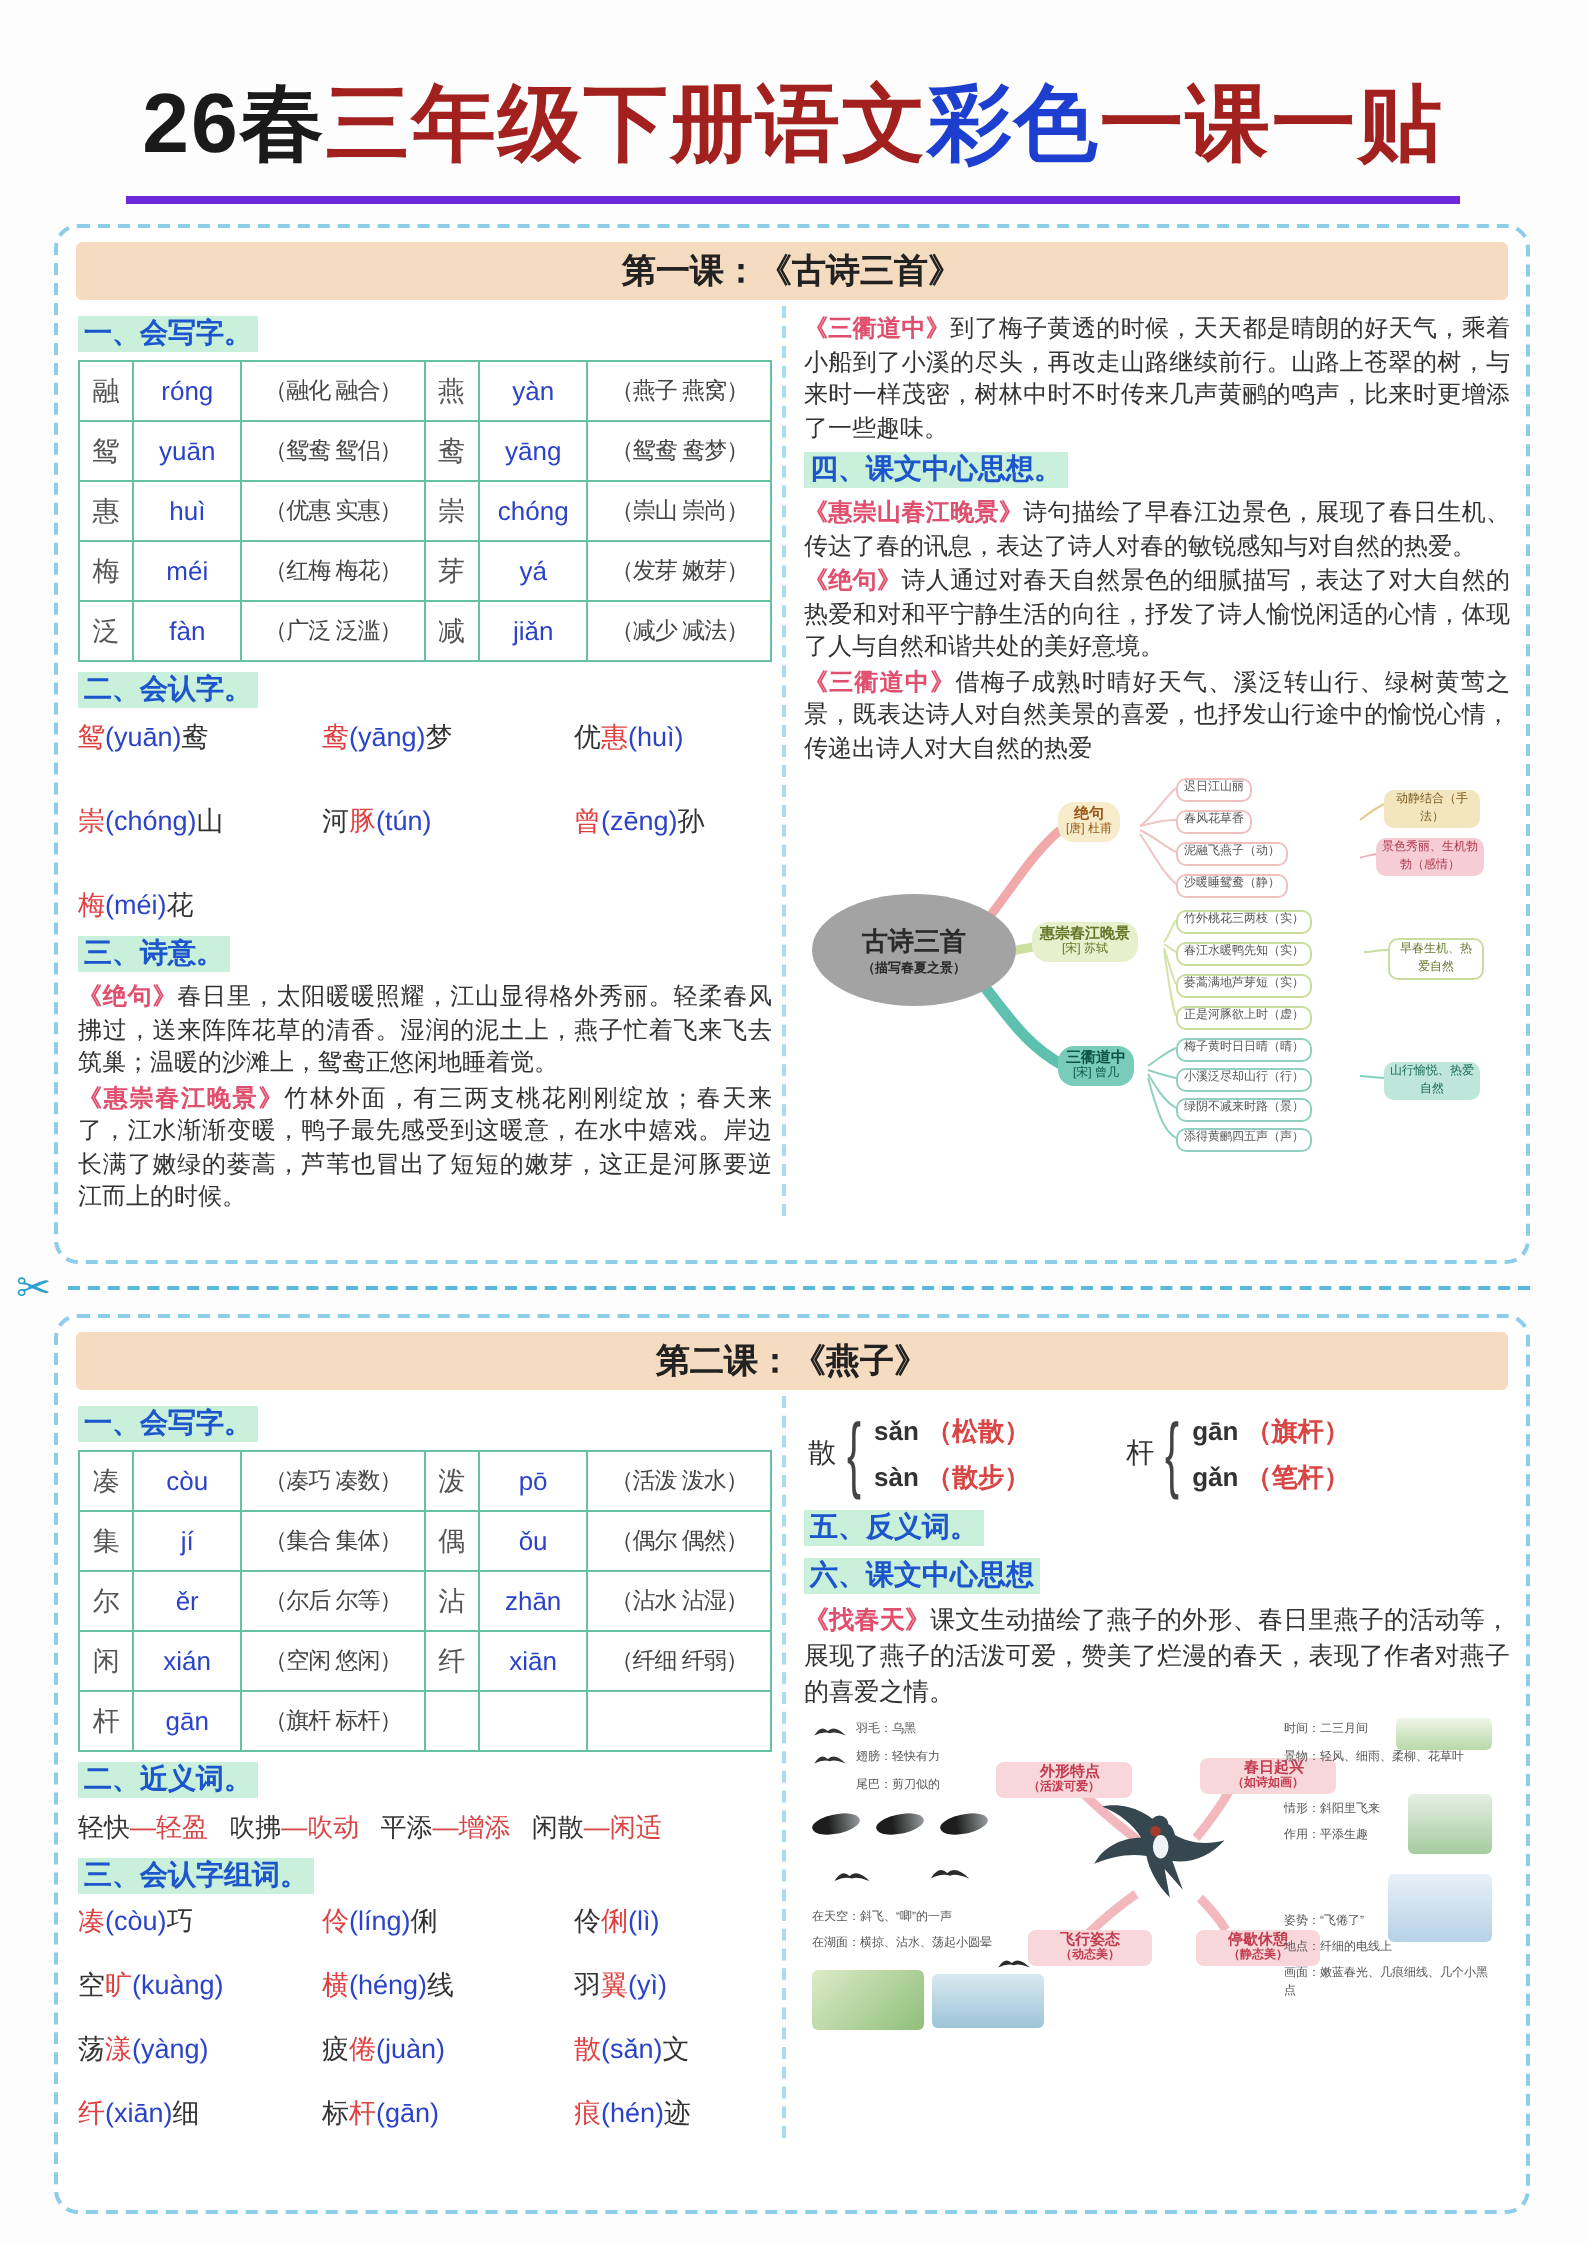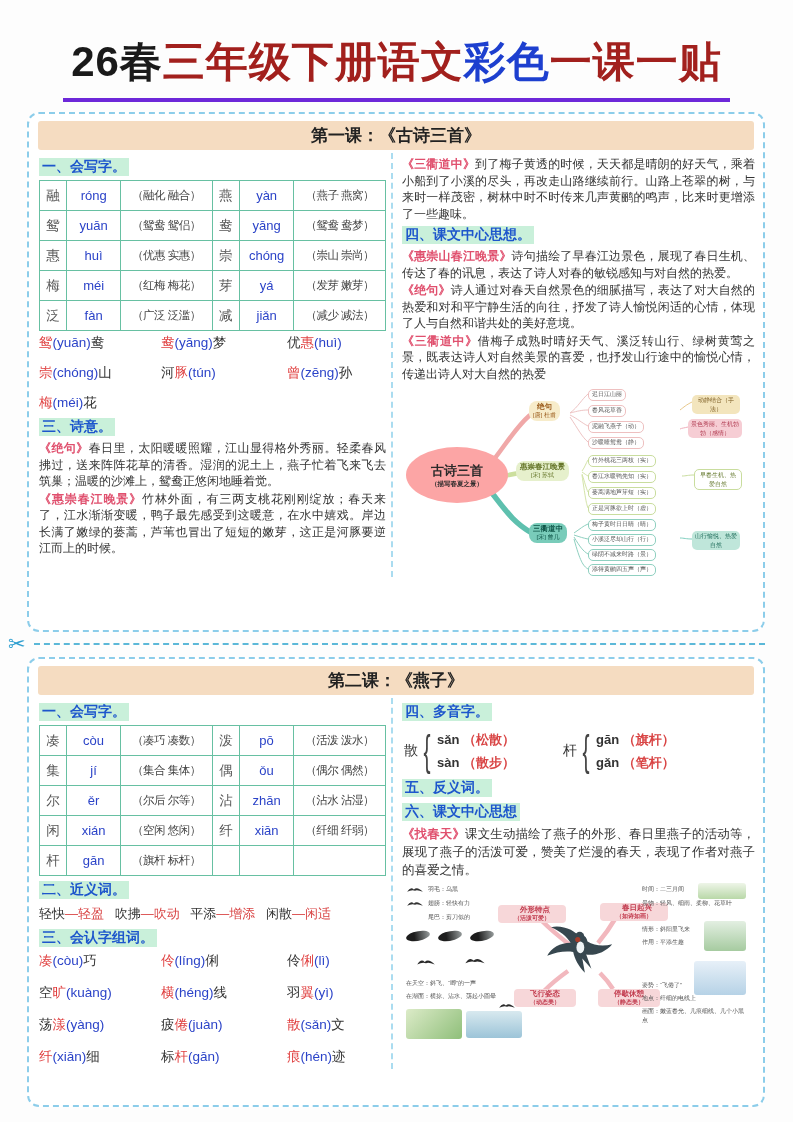--- a/index.html
+++ b/index.html
@@ -19,21 +19,21 @@
   .col-r { flex:1; border-left:2px dashed #aadcf0; padding:2px 8px 0 9px; }
 
   .h { display:inline-block; background:#c9f0da; color:#1d56cc; font-weight:bold; font-size:14px; padding:0 3px; margin:3px 0; }
 
   .ct { border-collapse:collapse; width:100%; margin:1px 0 2px; }
   .ct td { border:1px solid #67c0a2; text-align:center; height:30px; padding:0 1px; }
   .td-c { width:28px; color:#555; font-size:13.5px; }
   .td-p { width:56px; color:#2b43c8; font-size:13px; }
   .td-w { width:97px; color:#444; font-size:11.5px; letter-spacing:-0.5px; }
 
-  .rec-grid { display:grid; grid-template-columns:122px 126px 1fr; row-gap:12px; font-size:13.5px; color:#333; margin:3px 0; }
+  .rec-grid { display:grid; grid-template-columns:122px 126px 1fr; row-gap:24px; font-size:13.5px; color:#333; margin:3px 0; }
   .rc { color:#e04040; }
   .py { color:#2b43c8; }
 
   .para { font-size:12px; line-height:16.5px; color:#333; text-align:justify; margin:1px 0; }
   .pt { color:#e0506e; font-weight:bold; }
 
   .syn-line { font-size:13px; color:#333; margin:3px 0; white-space:nowrap; }
   .syn-line .b { color:#d94545; }
   .pair { margin-right:7px; }
 
@@ -45,21 +45,21 @@
   .readings { font-size:13px;font-weight:bold; }
   .readings .rd { line-height:23px; }
   .ppy { color:#333; } .rwred { color:#d94545; }
 
   .cut { position:absolute; top:643px; left:34px; width:731px; border-top:2px dashed #5bb8d8; }
   .scissors { position:absolute; left:-26px; top:-13px; font-size:21px; color:#2f9fd0; }
 
   
   .mm1 { position:relative; width:340px; height:192px; margin-top:3px; }
   .mmsvg { position:absolute; left:0; top:0; }
-  .cloud { position:absolute; left:4px; top:62px; width:102px; height:56px; background:#fca5a5; border-radius:50%; display:flex; flex-direction:column; justify-content:center; text-align:center; color:#2a2a2a; }
+  .cloud { position:absolute; left:4px; top:62px; width:102px; height:56px; background:#a3a3a3; border-radius:50%; display:flex; flex-direction:column; justify-content:center; text-align:center; color:#2a2a2a; }
   .cloud .cm { font-size:13px; font-weight:bold; }
   .cloud .cs { font-size:6.5px; font-weight:bold; }
   .mm-node { position:absolute; border-radius:8px; text-align:center; font-weight:bold; line-height:1.15; padding:2px 4px; white-space:nowrap; }
   .mm-node .nl{ font-size:7.5px; } .mm-node .ns{ font-size:6px; font-weight:normal; }
   .nb1{ left:127px; top:16px; background:#f7ecca; color:#9a5a1a; }
   .nb2{ left:114px; top:76px; background:#e6f0cc; color:#66762a; }
   .nb3{ left:127px; top:138px; background:#79ccba; color:#0e5548; }
   .mm-leaf { position:absolute; left:186px; font-size:6px; line-height:9.5px; background:#fff; border:1px solid #ddd; border-radius:5px; padding:0 3px; white-space:nowrap; color:#555; }
   .lf1{ border-color:#eec0c0; } .lf2{ border-color:#c9dd9e; } .lf3{ border-color:#8fd0c0; }
   .mm-note { position:absolute; font-size:6px; line-height:8.5px; border-radius:5px; padding:1px 3px; text-align:center; }
@@ -122,20 +122,21 @@
         <tr>
           <td class="td-c">泛</td>
               <td class="td-p">fàn</td>
               <td class="td-w">（广泛 泛滥）</td>
           <td class="td-c">减</td>
               <td class="td-p">jiǎn</td>
               <td class="td-w">（减少 减法）</td>
         </tr>
       </tbody>
         </table>
+      <div><span class="h">二、会认字。</span></div>
       <div class="rec-grid">
         <span><span></span><span class="rc">鸳</span><span class="py">(yuān)</span><span>鸯</span></span>
         <span><span></span><span class="rc">鸯</span><span class="py">(yāng)</span><span>梦</span></span>
         <span><span>优</span><span class="rc">惠</span><span class="py">(huì)</span><span></span></span>
         <span><span></span><span class="rc">崇</span><span class="py">(chóng)</span><span>山</span></span>
         <span><span>河</span><span class="rc">豚</span><span class="py">(tún)</span><span></span></span>
         <span><span></span><span class="rc">曾</span><span class="py">(zēng)</span><span>孙</span></span>
         <span><span></span><span class="rc">梅</span><span class="py">(méi)</span><span>花</span></span>
       </div>
       <div><span class="h">三、诗意。</span></div>
@@ -296,21 +297,20 @@
         <span><span>荡</span><span class="rc">漾</span><span class="py">(yàng)</span><span></span></span>
         <span><span>疲</span><span class="rc">倦</span><span class="py">(juàn)</span><span></span></span>
         <span><span></span><span class="rc">散</span><span class="py">(sǎn)</span><span>文</span></span>
         <span><span></span><span class="rc">纤</span><span class="py">(xiān)</span><span>细</span></span>
         <span><span>标</span><span class="rc">杆</span><span class="py">(gān)</span><span></span></span>
         <span><span></span><span class="rc">痕</span><span class="py">(hén)</span><span>迹</span></span>
       </div>
     </div>
 
     <div class="col-r">
-      <div><span class="h">四、多音字。</span></div>
       <div class="poly-row">
         <div class="poly-group">
           <span class="poly-char">散</span>
           <span class="brace"></span>
           <div class="readings">
             <div class="rd"><span class="ppy">sǎn</span> <span class="rwred">（松散）</span></div>
             <div class="rd"><span class="ppy">sàn</span> <span class="rwred">（散步）</span></div>
           </div>
         </div>
         <div class="poly-group">

